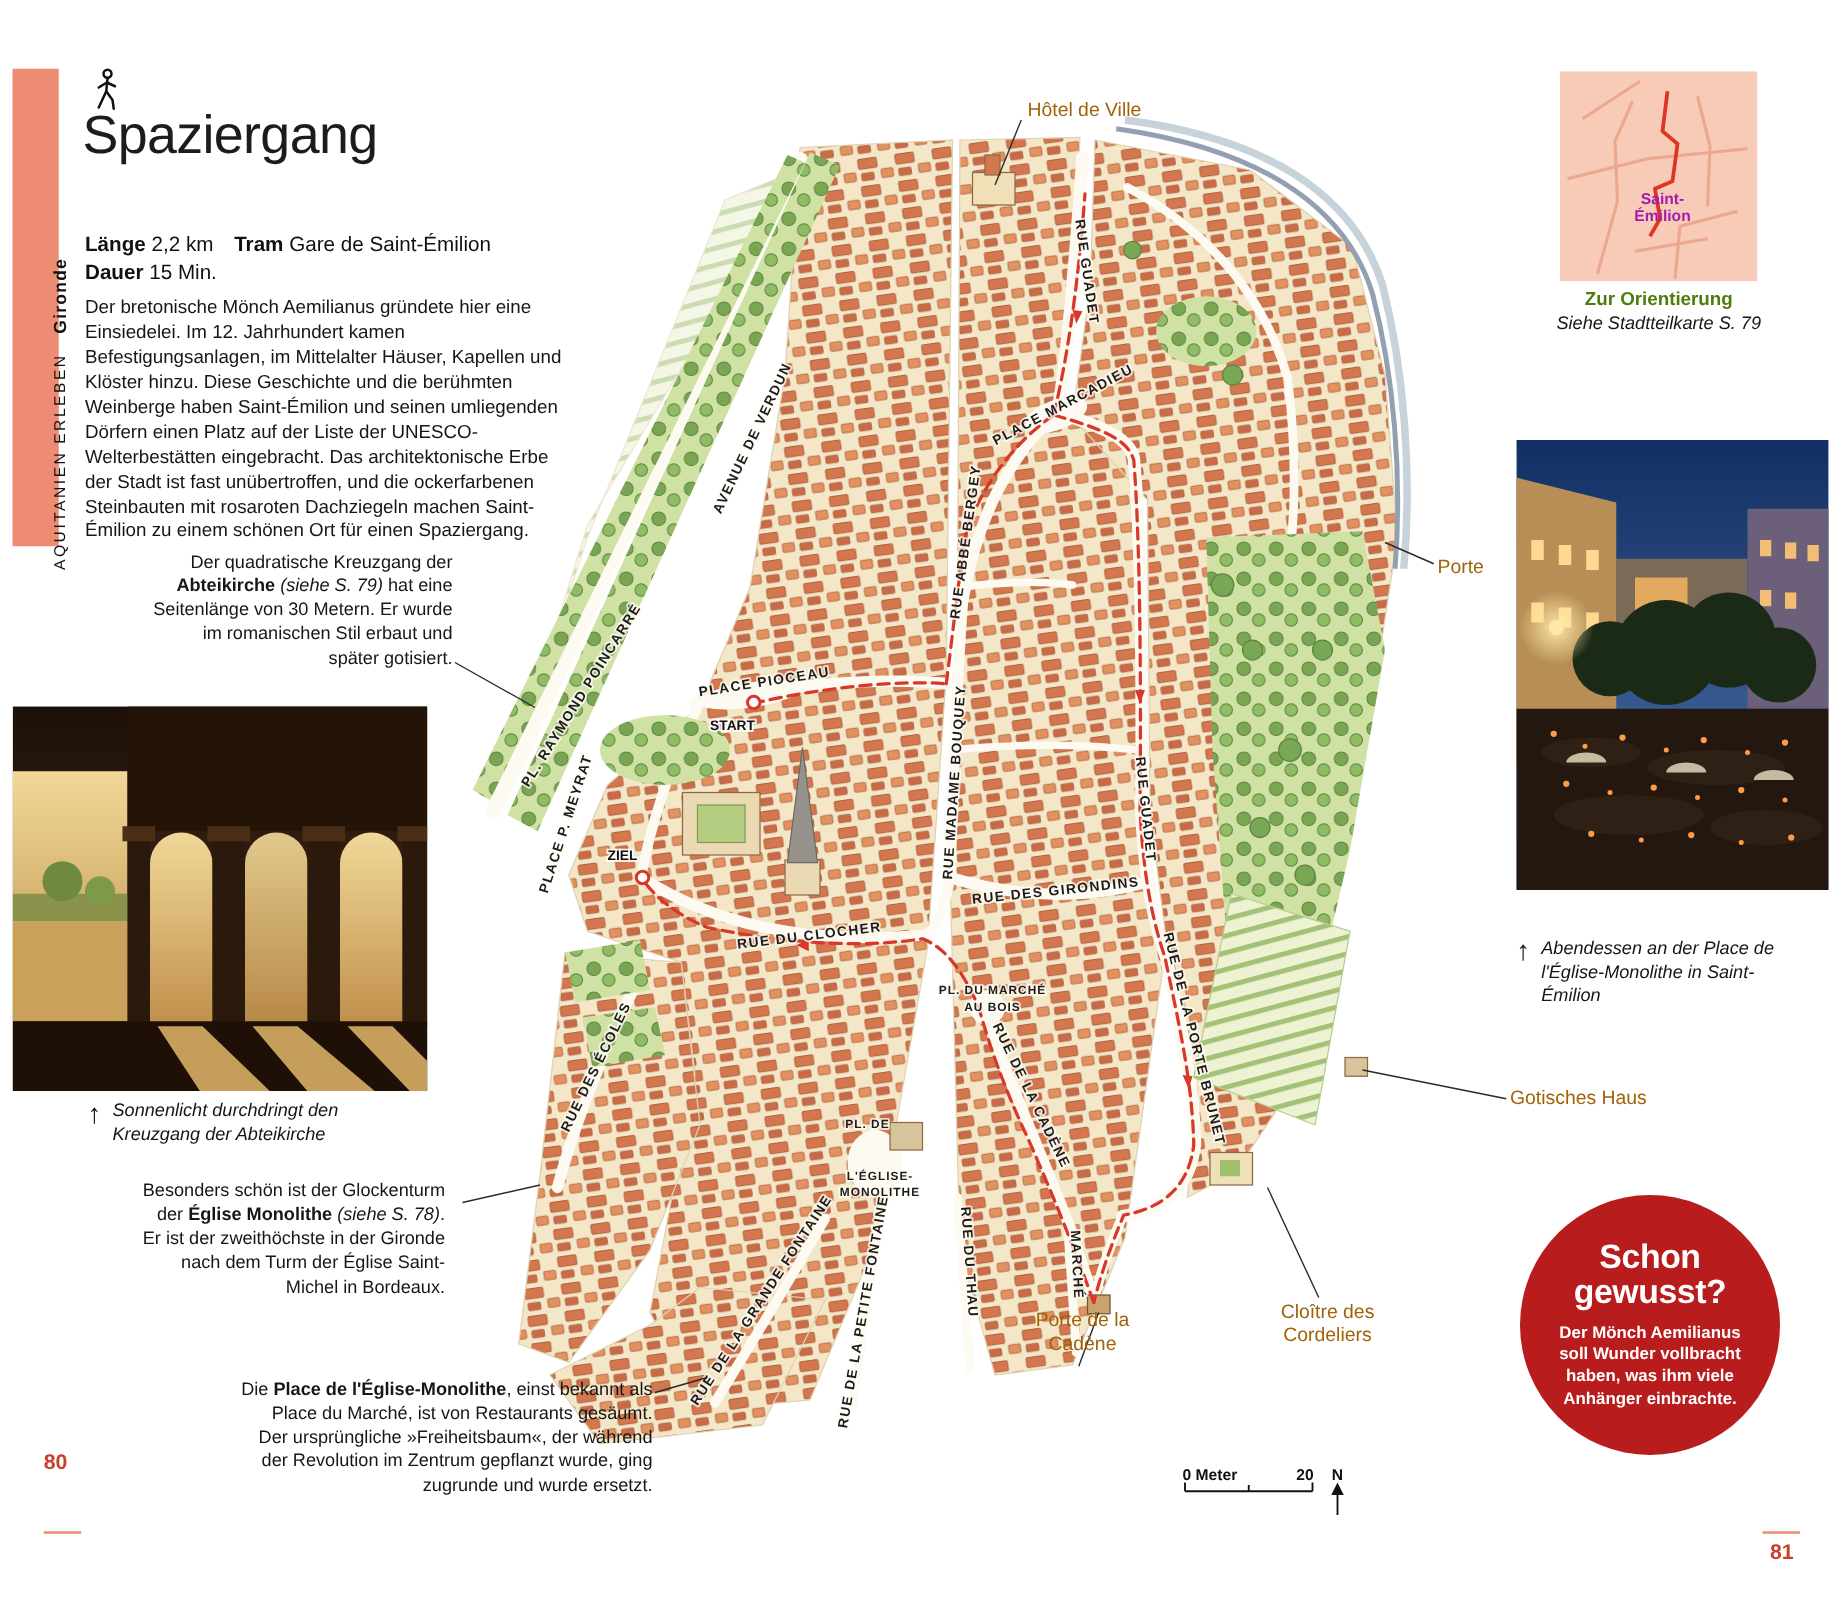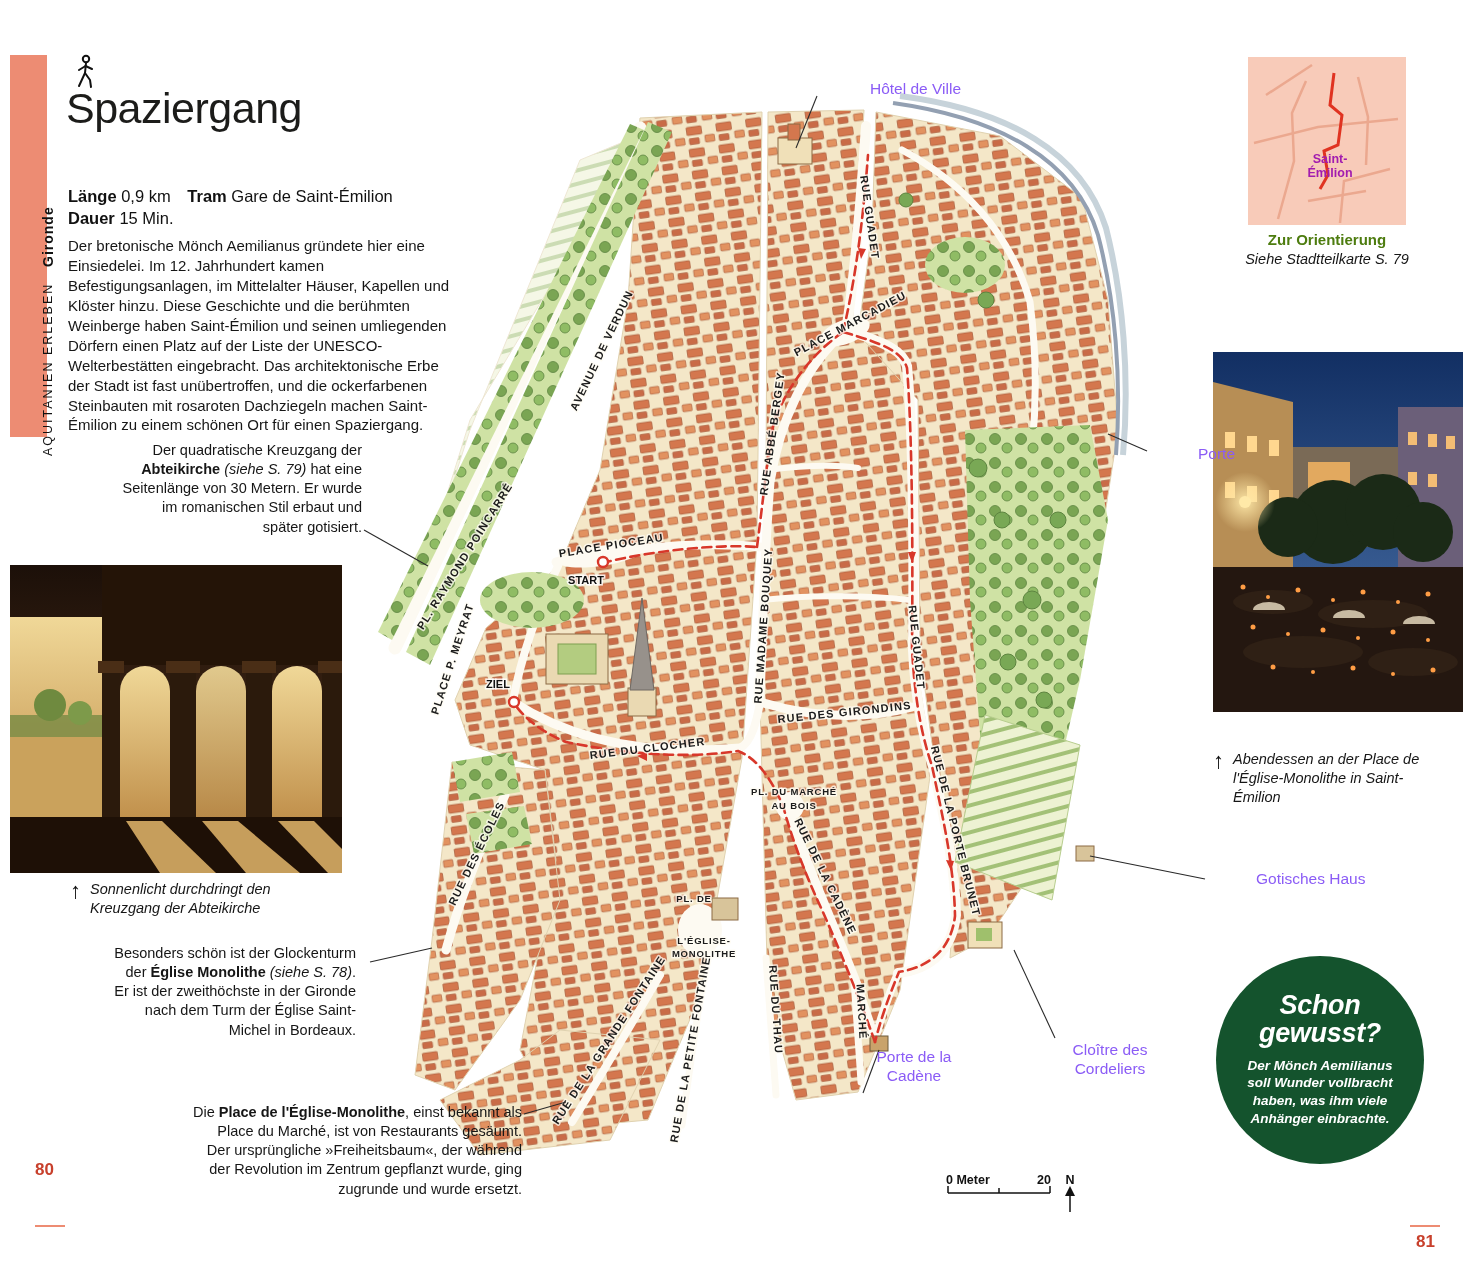--- a/index.html
+++ b/index.html
@@ -43,25 +43,25 @@
 
   #orient-box { position:absolute; left:1248px; top:57px; width:158px; height:168px; }
   #orient-label { position:absolute; left:1298px; top:152px; width:64px; font-size:12.5px; font-weight:bold;
                   text-align:center; line-height:1.12; color:#a21caf; }
   #orient-title { position:absolute; left:1217px; top:231px; width:220px; text-align:center;
                   font-weight:bold; font-size:15px; color:#4d7c0f; }
   #orient-sub   { position:absolute; left:1217px; top:251px; width:220px; text-align:center;
                   font-style:italic; font-size:14.5px; color:#161616; }
 
   #fact-circle { position:absolute; left:1216px; top:956px; width:208px; height:208px; border-radius:50%;
-                 background:#14532d; color:#fff; text-align:center;font-style:italic; }
+                 background:#b91c1c; color:#fff; text-align:center; }
   #fact-circle h3 { font-size:27px; line-height:1.03; padding:36px 30px 0; letter-spacing:-0.3px; }
   #fact-circle p  { font-size:13.5px; font-weight:bold; line-height:1.32; padding:9px 25px 0; }
 
-  .callout { position:absolute; font-size:15.5px; color:#8b5cf6; line-height:1.25;margin-left:48px; }
+  .callout { position:absolute; font-size:15.5px; color:#a16207; line-height:1.25; }
   #callout-hotel     { left:822px;  top:79px; }
   #callout-graben    { left:1150px; top:444px; }
   #callout-gotisches { left:1208px; top:869px; }
   #callout-cloitre   { left:1003px; top:1040px; width:118px; text-align:center; }
   #callout-porte     { left:820px;  top:1047px; width:92px;  text-align:center; }
 
   .pagenum { position:absolute; font-size:17px; font-weight:bold; color:#C8402C; }
   #pagenum-left  { left:35px;  top:1160px; }
   #pagenum-right { left:1416px; top:1232px; }
   .pagenum-rule { position:absolute; width:30px; height:2px; background:#ED8C73; top:1225px; }
@@ -284,21 +284,21 @@
     </svg>
   </div>
 
   <h1 class="title">
       <span style="display:block">Spaziergang</span>
     </h1>
 
   <div class="meta">
     <div>
       <b>Länge</b>
-      <span>0,9 km</span><span class="metagap"></span>
+      <span>2,2 km</span><span class="metagap"></span>
       <b>Tram</b>
       <span>Gare de Saint-Émilion</span>
     </div>
     <div>
       <b>Dauer</b>
       <span>15 Min.</span>
     </div>
   </div>
 
   <p class="intro">Der bretonische Mönch Aemilianus gründete hier eine Einsiedelei. Im 12. Jahrhundert kamen Befestigungsanlagen, im Mittelalter Häuser, Kapellen und Klöster hinzu. Diese Geschichte und die berühmten Weinberge haben Saint-Émilion und seinen umliegenden Dörfern einen Platz auf der Liste der UNESCO-Welterbestätten eingebracht. Das architektonische Erbe der Stadt ist fast unübertroffen, und die ockerfarbenen Steinbauten mit rosaroten Dachziegeln machen Saint-Émilion zu einem schönen Ort für einen Spaziergang.</p>

